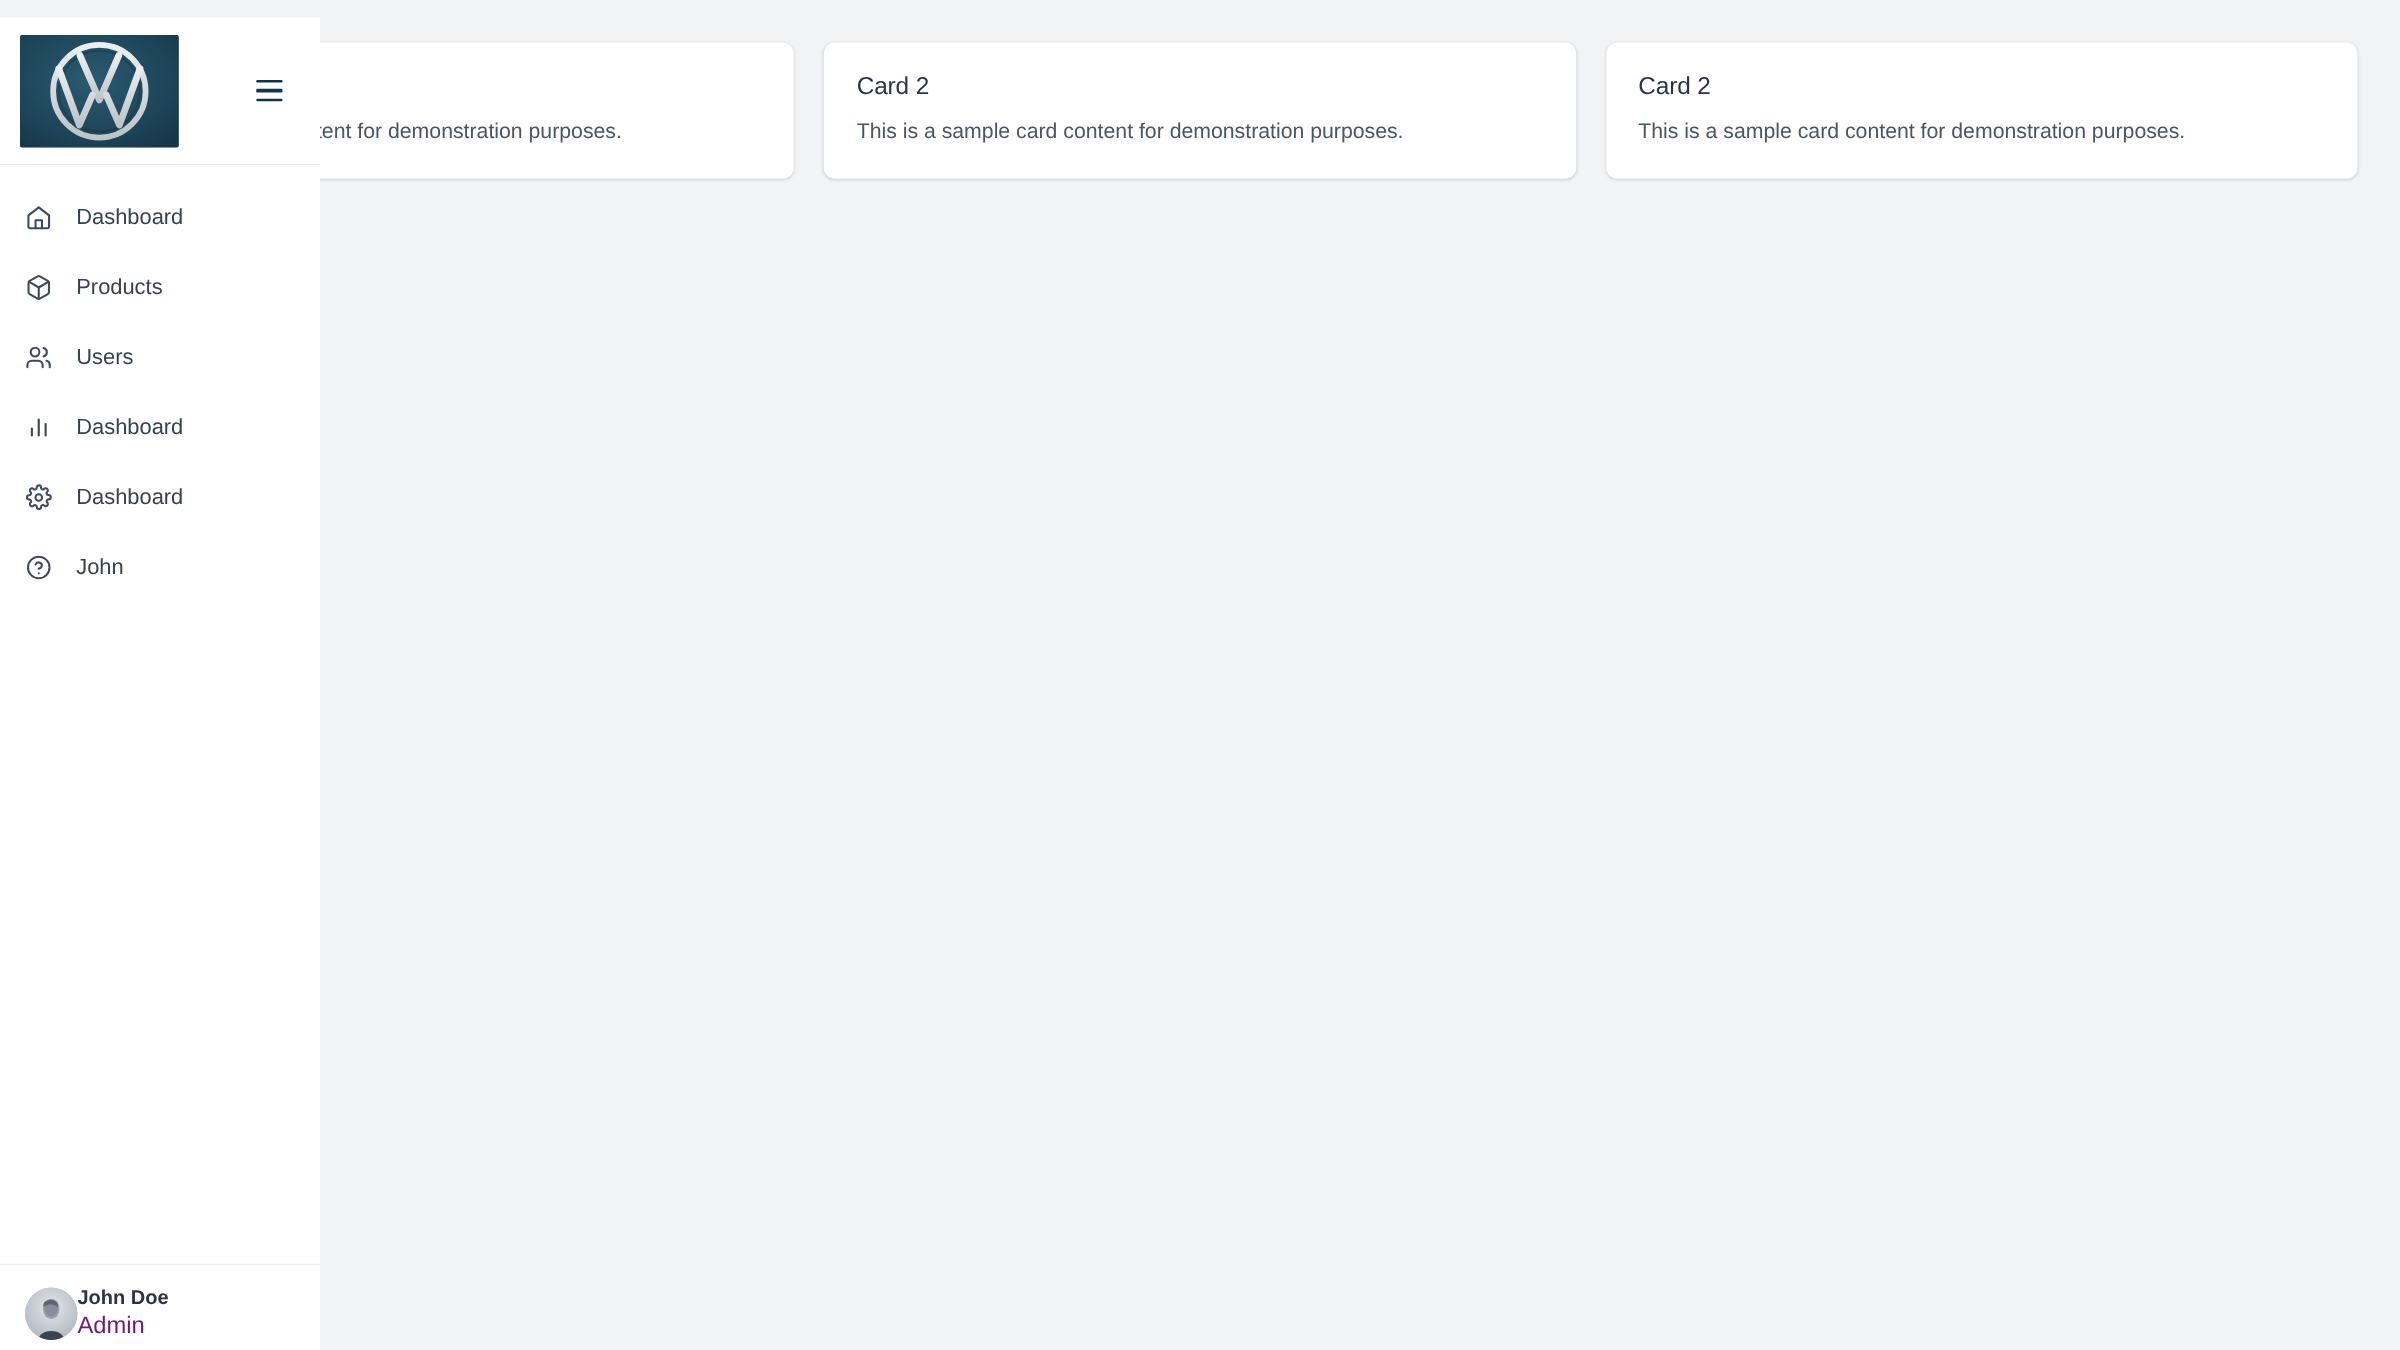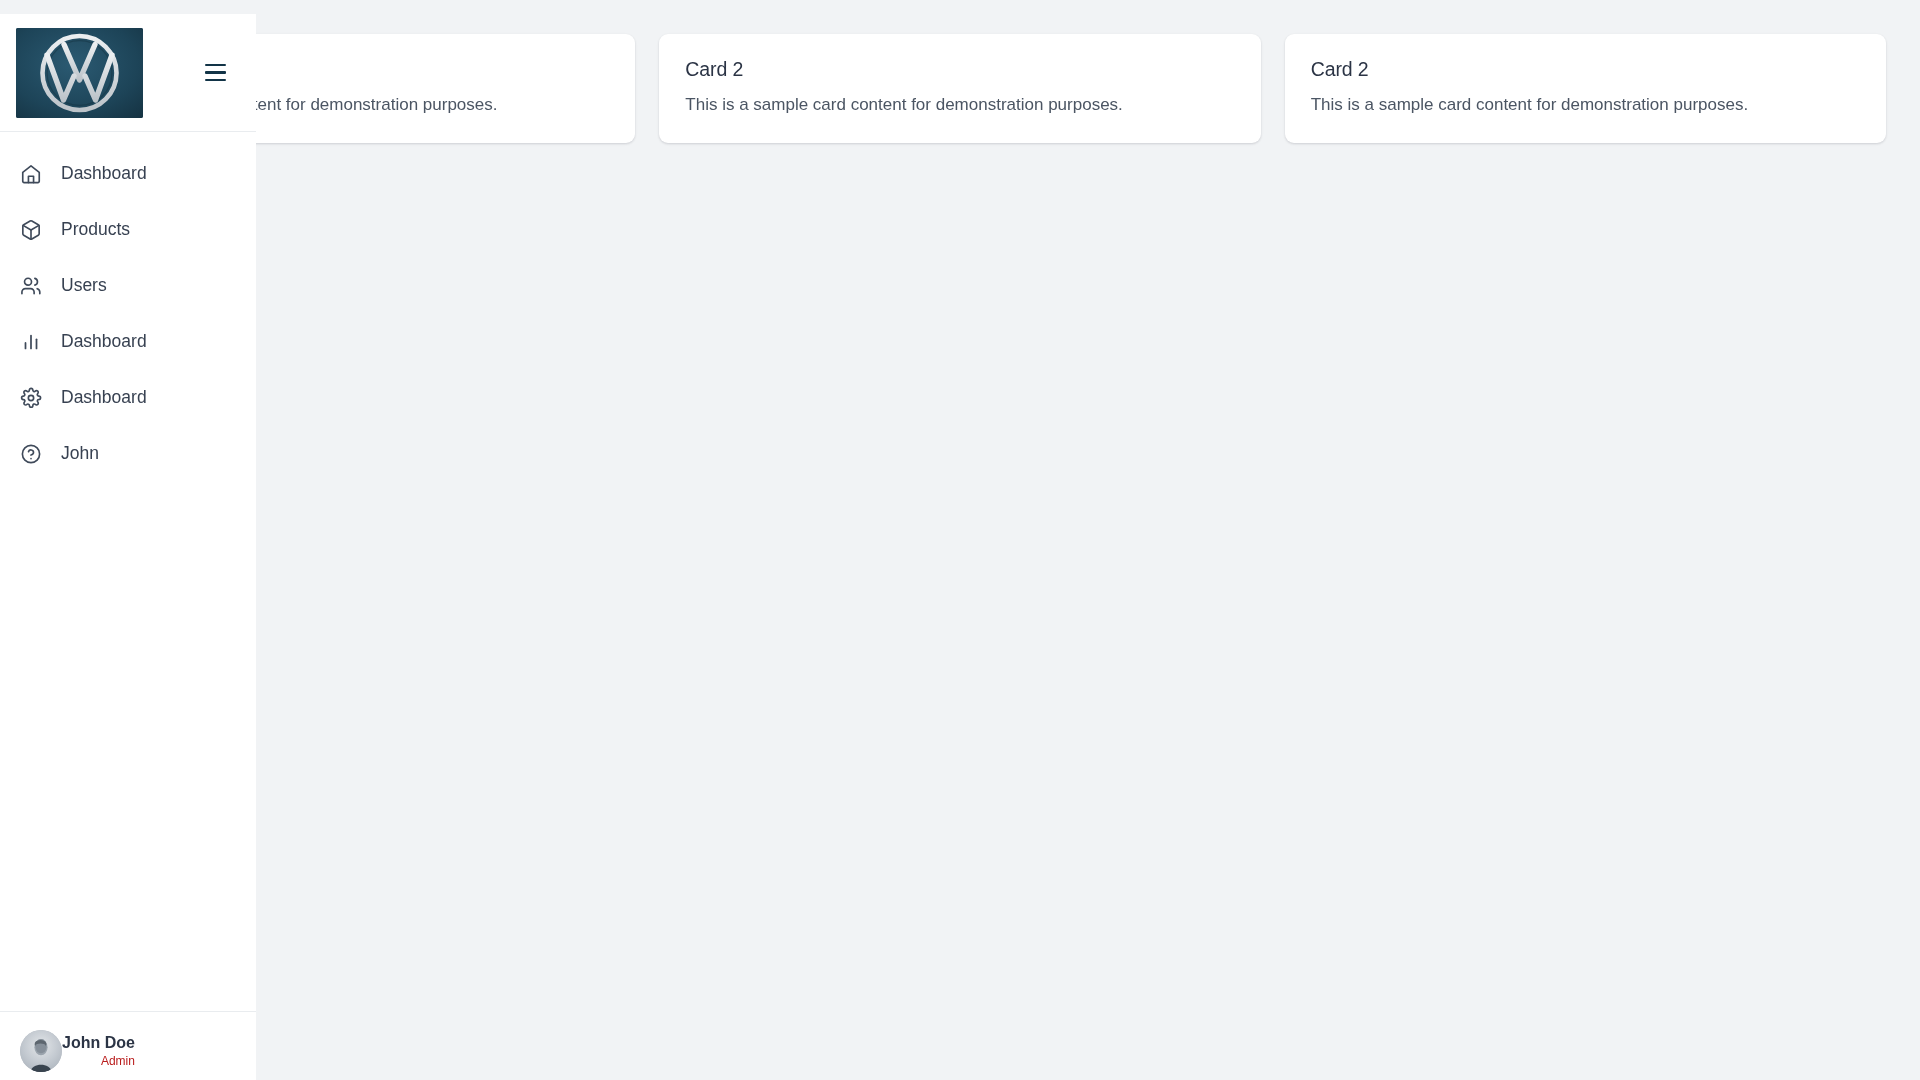--- a/index.html
+++ b/index.html
@@ -168,24 +168,23 @@
   }
 
   .user-meta { display: flex; flex-direction: column; gap: 3px; }
   .user-name {
     font-size: 16px;
     font-weight: bold;
     color: #2b3445;
     line-height: 1.1;
   }
   .user-role {
-    font-size: 12px;
-    color: #b91c1c;
+    font-size: 19px;
+    color: #701a75;
     line-height: 1.1;
-    text-align: right;
   }
 </style>
 </head>
 <body>
 
 <div id="app">
 
   <div id="main">
     <div class="card-row">
 

